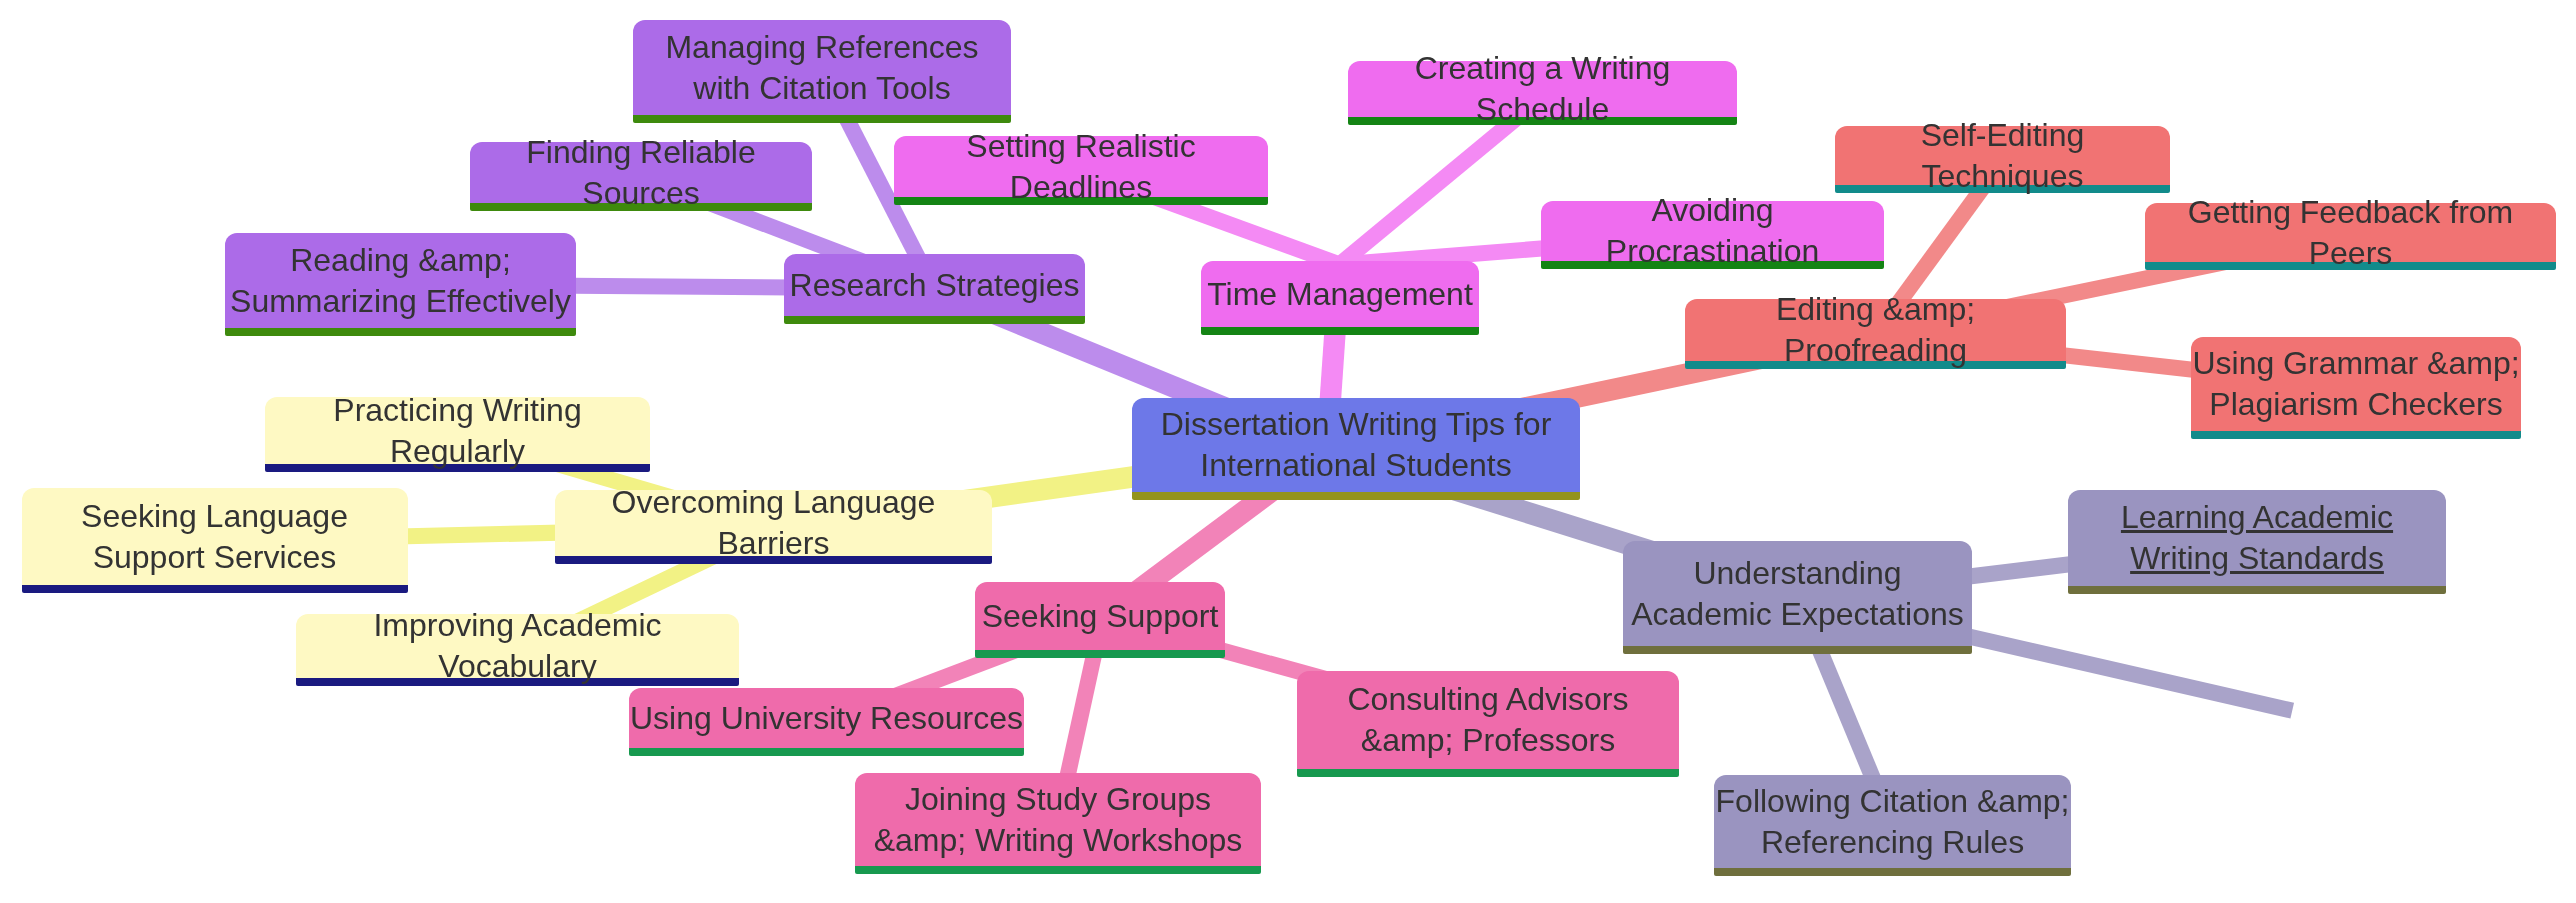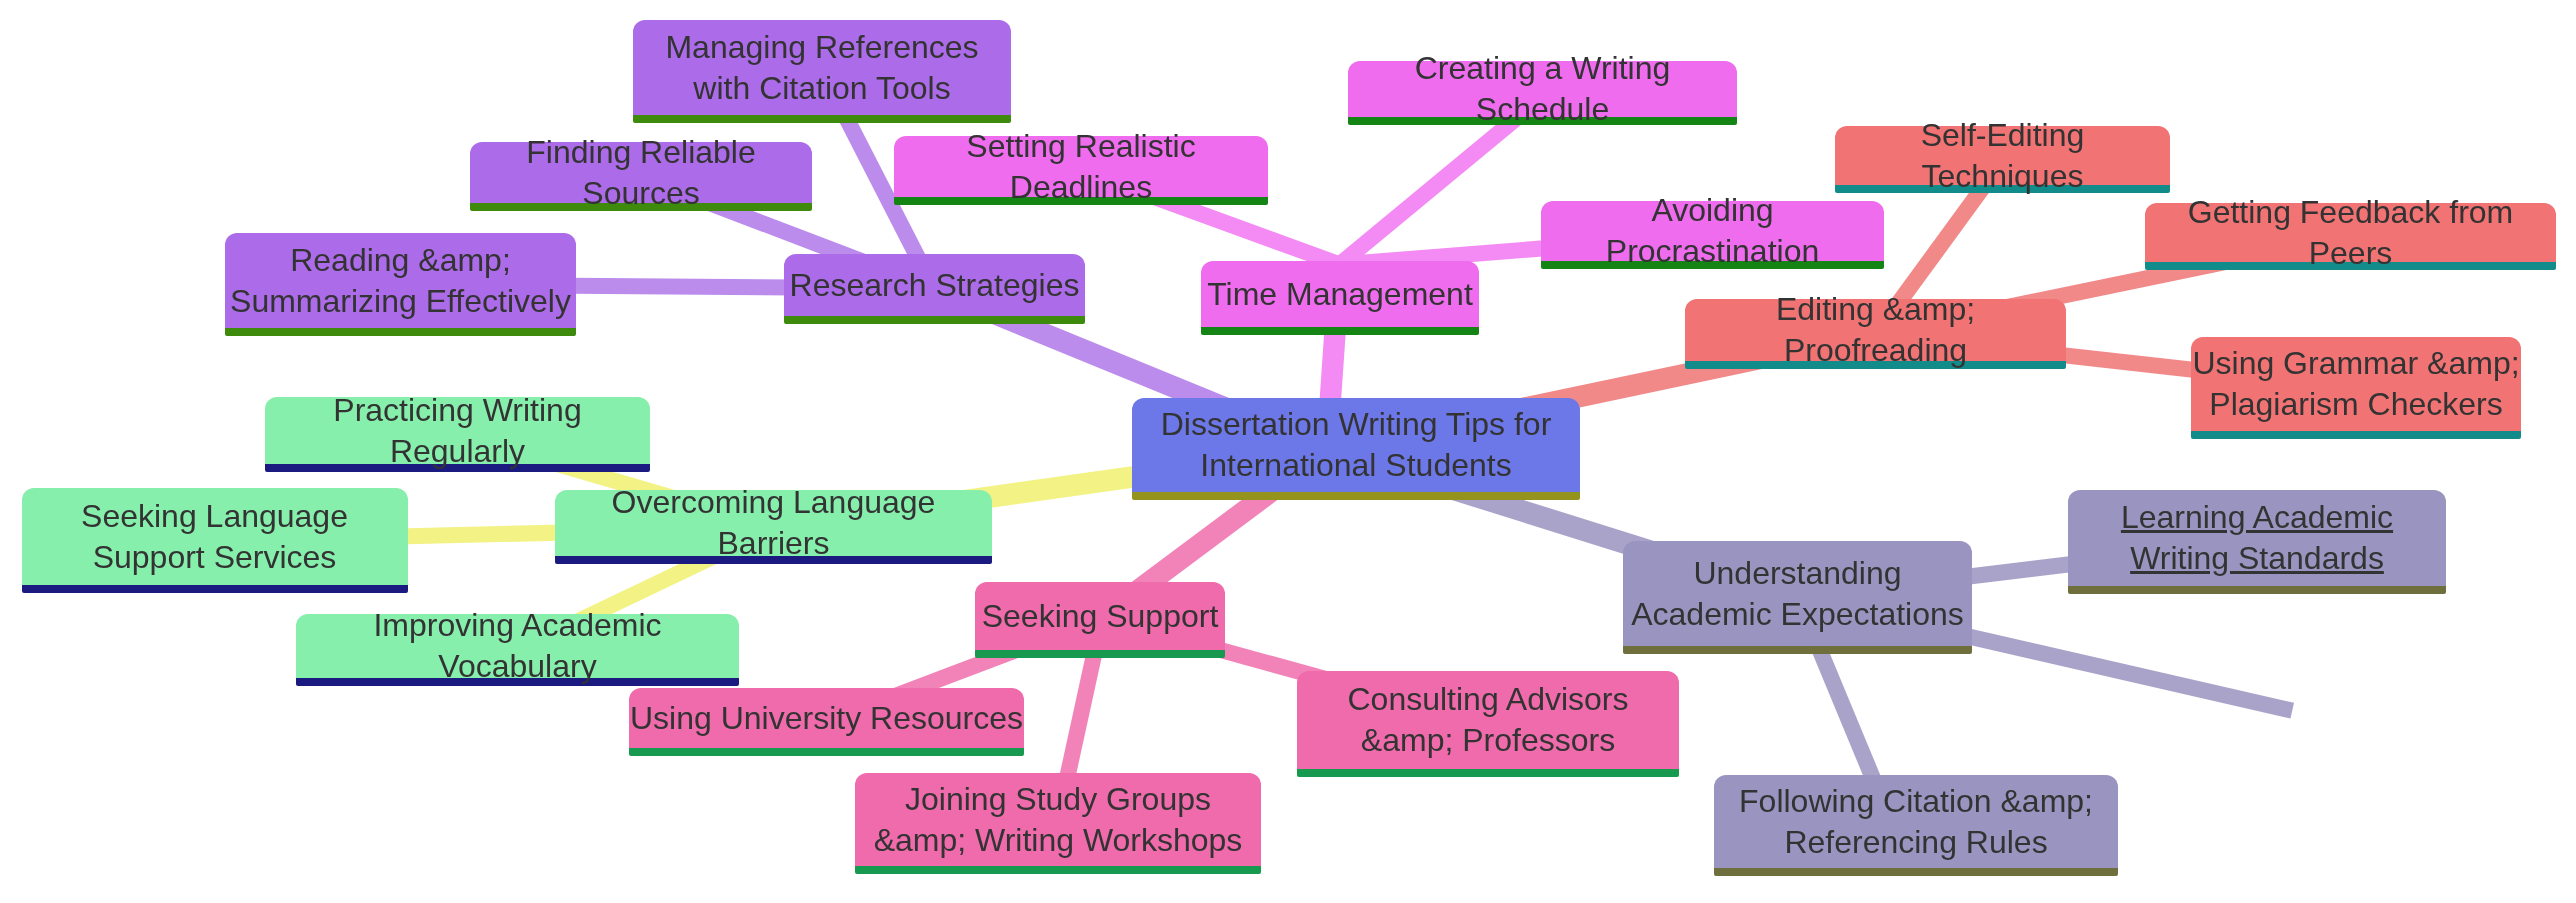--- a/index.html
+++ b/index.html
@@ -39,21 +39,21 @@
     border-bottom: 8px solid #000;
     padding: 4px 1px;
   }
   .node span { display: block; }
 
   
   .b-root         { background: #6D78E8; border-bottom-color: #93931D; }
   .b-research     { background: #AC6BE8; border-bottom-color: #3E8A0D; }
   .b-time         { background: #EF6CEF; border-bottom-color: #148414; }
   .b-editing      { background: #F17373; border-bottom-color: #128B8B; }
-  .b-language     { background: #86efac; border-bottom-color: #1A1A80; }
+  .b-language     { background: #fef9c3; border-bottom-color: #1A1A80; }
   .b-support      { background: #EF6BAB; border-bottom-color: #17994F; }
   .b-expectations { background: #9A94C0; border-bottom-color: #6F6F3D; }
 
   
   .e-research     { stroke: #BC8CEC; }
   .e-time         { stroke: #F48AF4; }
   .e-editing      { stroke: #F28989; }
   .e-language     { stroke: #F2F285; }
   .e-support      { stroke: #F283B8; }
   .e-expectations { stroke: #A9A3C9; }
@@ -78,21 +78,21 @@
   #n-pwr         { left: 265px;  top: 397px;  width: 385px; height: 75px; }
   #n-slss        { left: 21.5px;   top: 488px;  width: 386px; height: 105px; }
   #n-iav         { left: 296px;  top: 614px;  width: 443px; height: 72px; }
   #n-seeking     { left: 975px; top: 582px;  width: 250px; height: 76px; }
   #n-uur         { left: 629px;  top: 688px; width: 395px; height: 68px; }
   #n-jsg         { left: 855px; top: 773px; width: 406px; height: 101px; }
   #n-ca          { left: 1297px; top: 671px; width: 382px; height: 106px; }
   #n-uae         { left: 1623px; top: 541px;  width: 349px; height: 113px; }
   #n-laws        { left: 2068px; top: 490px;  width: 378px; height: 104px; text-decoration: underline; }
   #n-sdp         { left: 2110px; top: 659px;  width: 366px; height: 104px; }
-  #n-fcr         { left: 1714px; top: 775px; width: 404px; height: 101px; }
+  #n-fcr         { left: 1714px; top: 775px; width: 357px; height: 101px; }
 </style>
 </head>
 <body>
 
 <div class="canvas">
 
   <svg class="edges" viewBox="0 0 3840 1347" xmlns="http://www.w3.org/2000/svg">
 
     <line class="e-research w1" x1="1978" y1="670" x2="1392" y2="430"></line>
     <line class="e-research w2" x1="1392" y1="430" x2="1226" y2="106"></line>

